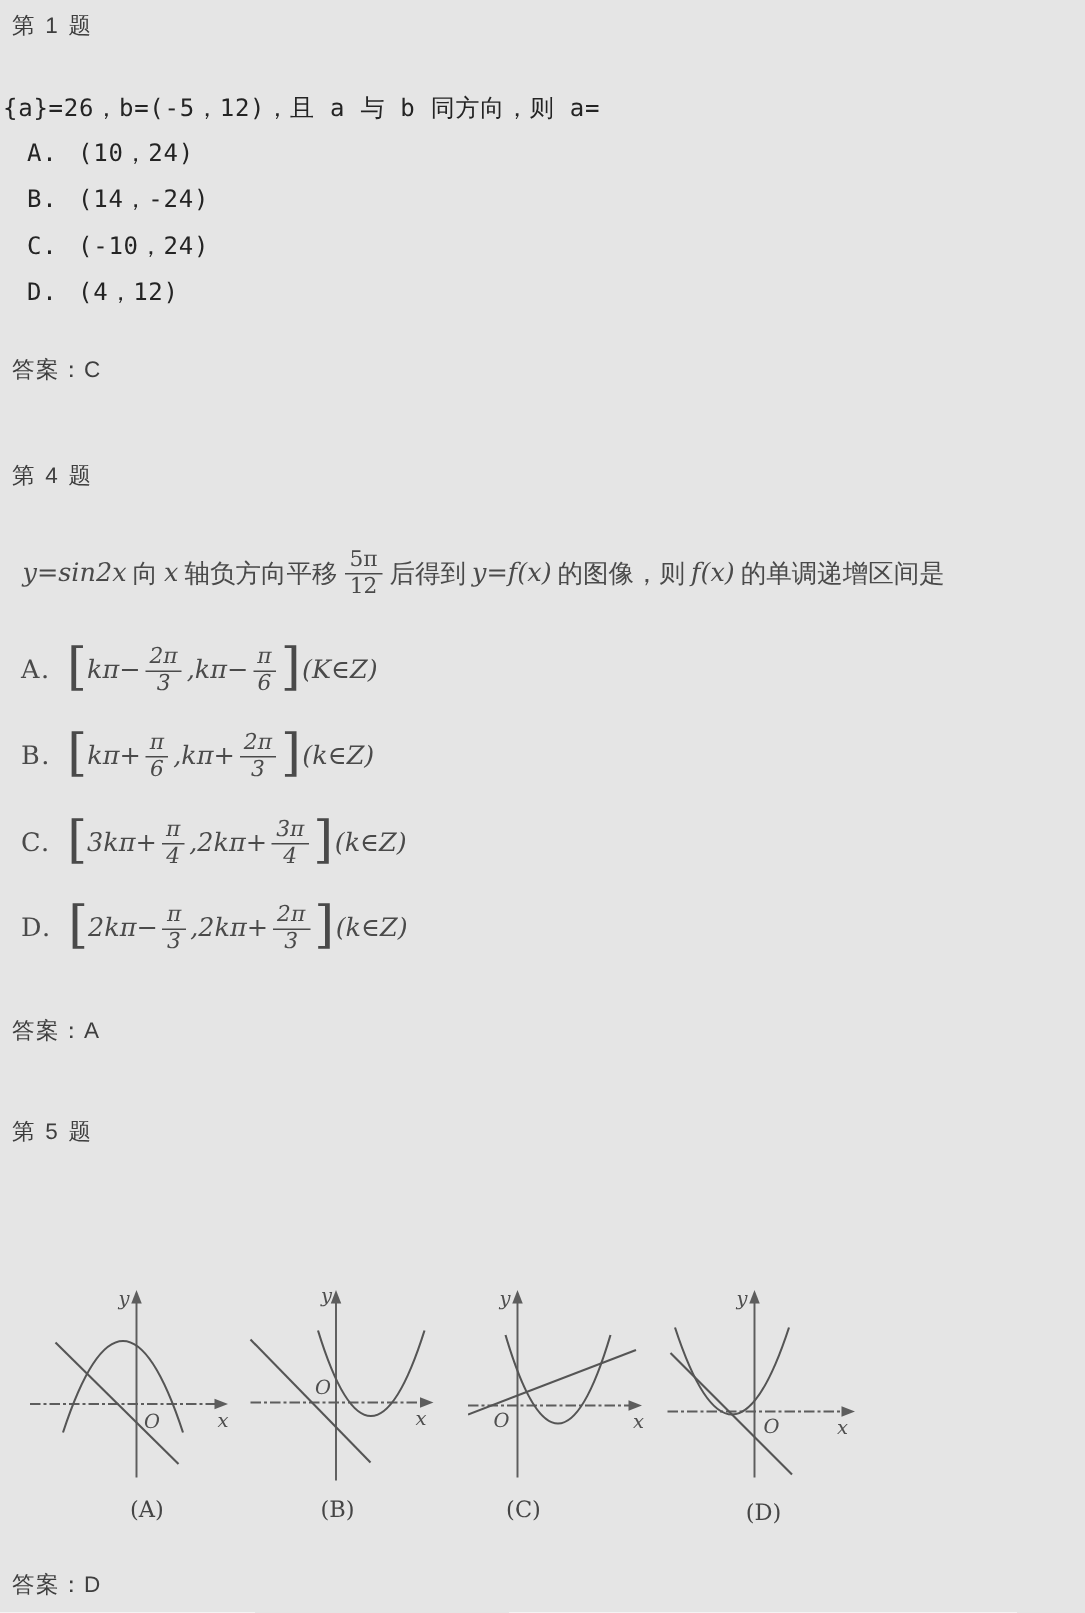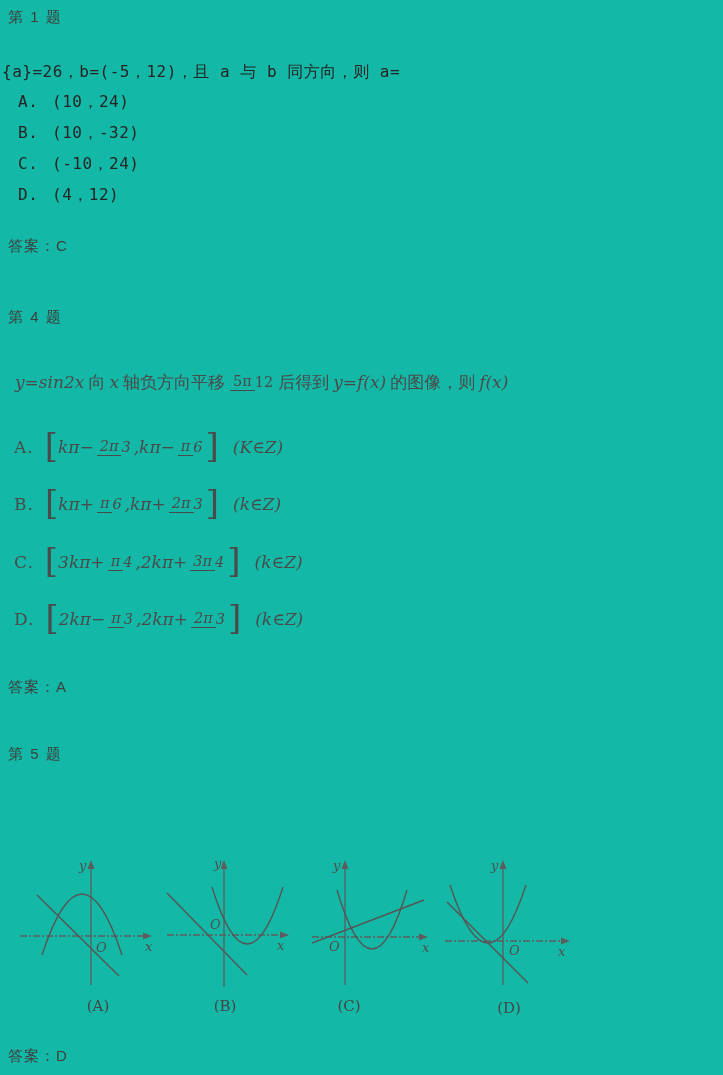--- a/index.html
+++ b/index.html
@@ -1,36 +1,36 @@
 <!DOCTYPE html>
 <html><head>
 <meta charset="utf-8">
 <style>
   html,body{margin:0;padding:0;background:#ffffff;}
-  #page{position:relative;width:723px;height:1075px;background:#14b8a6;overflow:hidden;
+  #page{position:relative;width:723px;height:1075px;background:#e5e5e5;overflow:hidden;
         font-family:"Liberation Sans",sans-serif;color:#3d3d3d;}
   .abs{position:absolute;}
   .title{font-size:15px;color:#3e3e3e;letter-spacing:1.5px;}
   .answer{font-size:15px;color:#3e3e3e;letter-spacing:1px;}
   .mono{font-family:"DejaVu Sans Mono","Liberation Mono",monospace;color:#242424;}
   .q1stem{font-size:16px;letter-spacing:.5px;}
   .q1opt{font-size:16px;letter-spacing:.5px;}
   .q1opt .okey{display:inline-block;width:34px;}
   
   .q2stem{display:flex;align-items:center;font-family:"DejaVu Serif","Liberation Serif",serif;
           font-size:17px;color:#4a4a4a;white-space:nowrap;}
   .q2stem .seg{margin:0 2px;}
   .it{font-style:italic;}
   .q2opt{display:flex;align-items:center;font-family:"DejaVu Serif","Liberation Serif",serif;
          font-size:17px;color:#4a4a4a;font-style:italic;white-space:nowrap;}
   .q2opt .okey{font-style:normal;margin-right:11px;letter-spacing:1px;}
   .brk{font-style:normal;font-size:34px;font-weight:300;line-height:1;position:relative;top:-2px;color:#4a4a4a;}
-  .frac{display:inline-flex;flex-direction:row;align-items:center;font-size:14.5px;line-height:1.15;margin:0 3px;}
+  .frac{display:inline-flex;flex-direction:column;align-items:center;font-size:14.5px;line-height:1.15;margin:0 3px;}
   .frac .num{border-bottom:1.3px solid #4a4a4a;padding:0 3px;}
-  .tail{margin-left:14px;}
+  .tail{margin-left:1px;}
   
   .q3stem{font-size:17px;font-weight:bold;color:#383838;letter-spacing:.2px;white-space:nowrap;}
   .gsvg{position:absolute;top:0;}
   .ax{stroke:#5d5d5d;stroke-width:1.3;fill:none;}
   .xax{stroke-dasharray:7 2 2 2;}
   .curve{stroke:#555555;stroke-width:1.4;fill:none;}
   .arrow{fill:#5d5d5d;stroke:none;}
   .glabel{font-family:"DejaVu Serif","Liberation Serif",serif;font-style:italic;font-size:13px;fill:#4f4f4f;}
   .gcap{font-family:"DejaVu Serif","Liberation Serif",serif;font-size:15px;fill:#454545;}
 </style>
@@ -40,21 +40,21 @@
 <div id="page">
 
   <div class="abs title" style="left:8px;top:8px">第 1 题</div>
 
   <div class="abs mono q1stem" style="left:2px;top:62px">{a}=26，b=(-5，12)，且 a 与 b 同方向，则 a=</div>
 
   <div class="abs mono q1opt" style="left:18px;top:92px">
     <span class="okey">A.</span><span>(10，24)</span>
   </div>
   <div class="abs mono q1opt" style="left:18px;top:123px">
-    <span class="okey">B.</span><span>(10，-32)</span>
+    <span class="okey">B.</span><span>(14，-24)</span>
   </div>
   <div class="abs mono q1opt" style="left:18px;top:154px">
     <span class="okey">C.</span><span>(-10，24)</span>
   </div>
   <div class="abs mono q1opt" style="left:18px;top:185px">
     <span class="okey">D.</span><span>(4，12)</span>
   </div>
 
   <div class="abs answer" style="left:8px;top:237px">答案：C</div>
 
@@ -66,20 +66,21 @@
     <span class="seg it">x</span>
     <span class="seg">轴负方向平移</span>
     <span class="frac">
       <span class="num">5π</span>
       <span class="den">12</span>
     </span>
     <span class="seg">后得到</span>
     <span class="seg it">y=f(x)</span>
     <span class="seg">的图像，则</span>
     <span class="seg it">f(x)</span>
+    <span class="seg">的单调递增区间是</span>
   </div>
 
   <div class="abs q2opt" style="left:14px;top:424px;height:46px">
     <span class="okey">A.</span>
     <span class="brk">[</span>
     <span>kπ−</span>
     <span class="frac">
         <span class="num">2π</span>
         <span class="den">3</span>
       </span>

